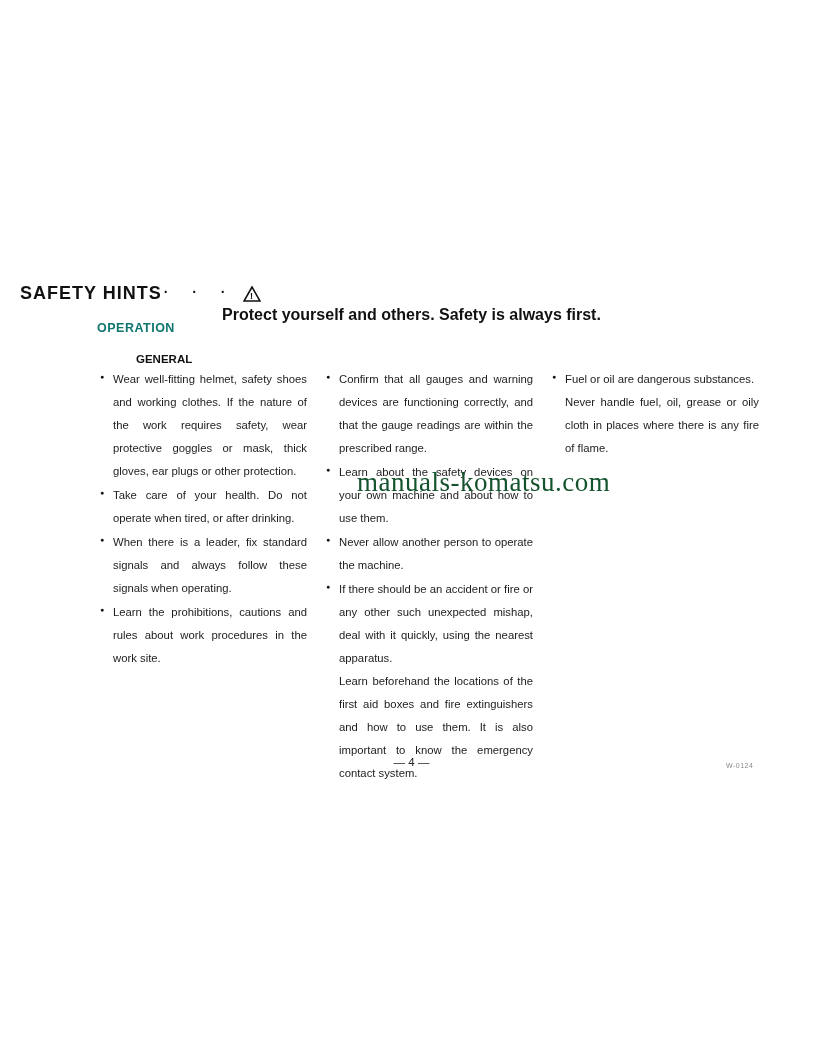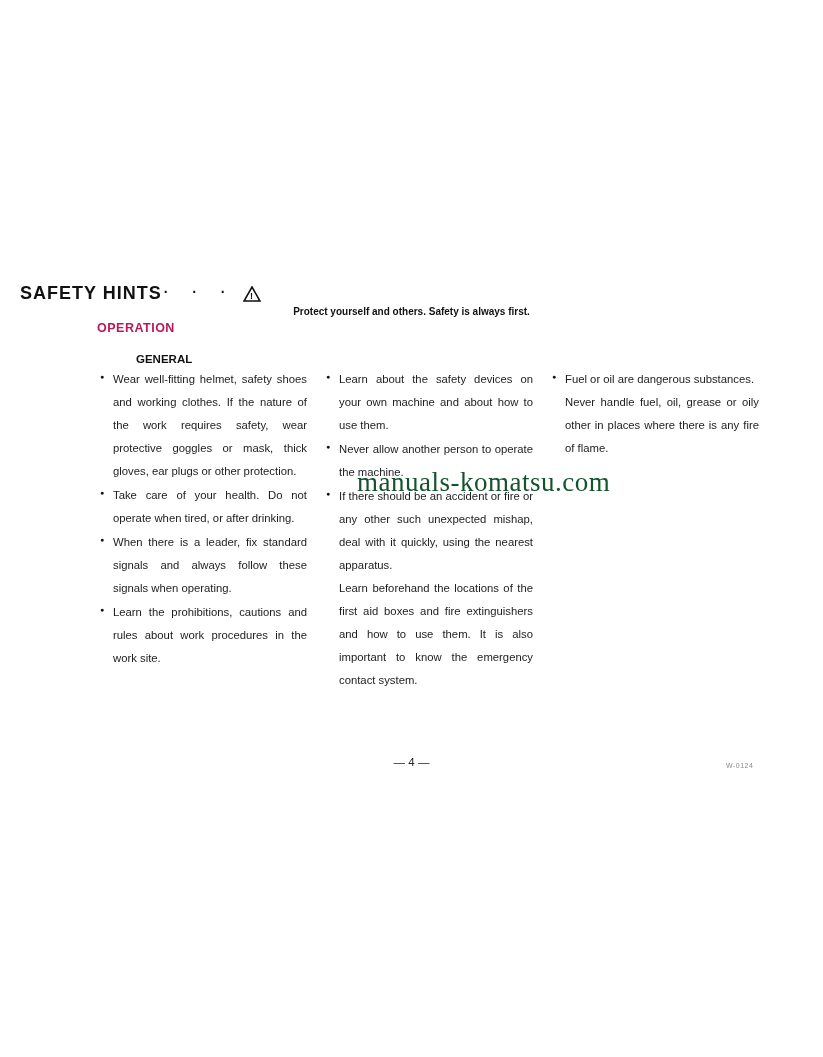--- a/index.html
+++ b/index.html
@@ -41,31 +41,31 @@
     vertical-align: -3px;
     margin-left: 8px;
   }
   .subtitle {
     position: absolute;
     top: 306px;
     left: 0;
     width: 823px;
     text-align: center;
     font-weight: bold;
-    font-size: 10px;
+    font-size: 16px;
     color: #111;
   }
   .section-heading {
     position: absolute;
     top: 321px;
     left: 97px;
     font-weight: bold;
     font-size: 12.5px;
     letter-spacing: 0.5px;
-    color: #be185d;
+    color: #0f766e;
   }
   .subsection-heading {
     position: absolute;
     top: 353px;
     left: 100px;
     font-weight: bold;
     font-size: 11.5px;
     color: #111;
     margin-left: 36px;
   }
@@ -165,38 +165,42 @@
       </div>
       <div class="item">
         <span class="bullet">●</span>
         <div class="item-text">Learn the prohibitions, cautions and rules about work procedures in the work site.</div>
       </div>
     </div>
 
     <div class="col">
       <div class="item">
         <span class="bullet">●</span>
+        <div class="item-text">Confirm that all gauges and warning devices are functioning correctly, and that the gauge readings are within the prescribed range.</div>
+      </div>
+      <div class="item">
+        <span class="bullet">●</span>
         <div class="item-text">Learn about the safety devices on your own machine and about how to use them.</div>
       </div>
       <div class="item">
         <span class="bullet">●</span>
         <div class="item-text">Never allow another person to operate the machine.</div>
       </div>
       <div class="item">
         <span class="bullet">●</span>
         <div class="item-text">If there should be an accident or fire or any other such unexpected mishap, deal with it quickly, using the nearest apparatus.
 Learn beforehand the locations of the first aid boxes and fire extinguishers and how to use them. It is also important to know the emergency contact system.</div>
       </div>
     </div>
 
     <div class="col">
       <div class="item">
         <span class="bullet">●</span>
         <div class="item-text">Fuel or oil are dangerous substances.
-Never handle fuel, oil, grease or oily other in places where there is any fire of flame.</div>
+Never handle fuel, oil, grease or oily cloth in places where there is any fire of flame.</div>
       </div>
     </div>
 
   </div>
 
   <div class="watermark">manuals-komatsu.com</div>
 
   <div class="page-number">— 4 —</div>
 
   <div class="doc-code">W-0124</div>

